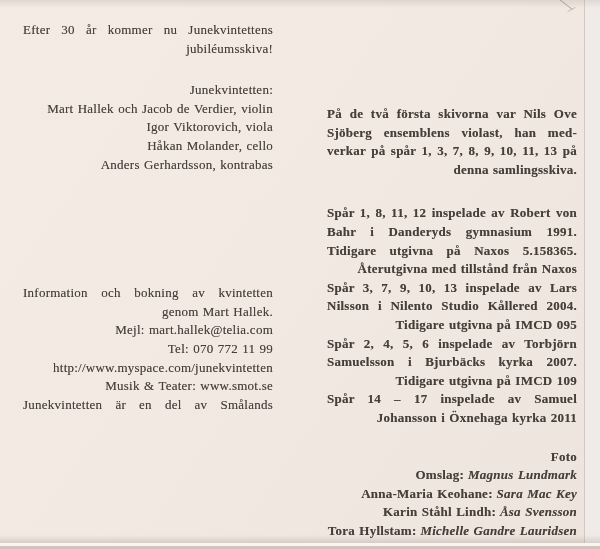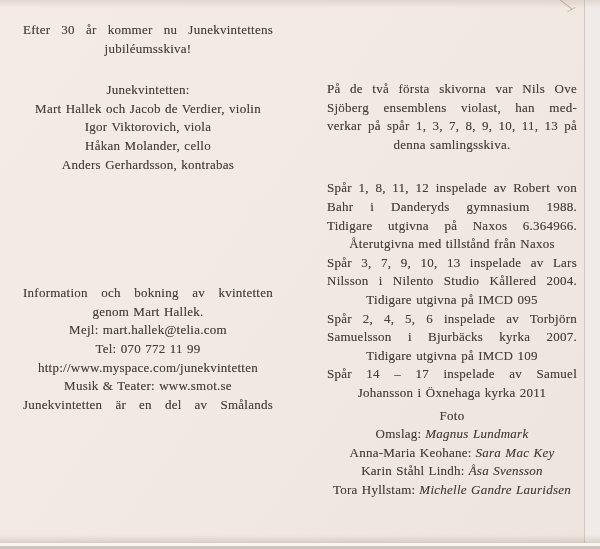--- a/index.html
+++ b/index.html
@@ -15,28 +15,28 @@
   .col {
     position: absolute;
     width: 250px;
     font-size: 13px;
     line-height: 18.6px;
     letter-spacing: 0.25px;
     word-spacing: 0.06em;
     text-shadow: 0 0 0.6px rgba(82, 70, 60, 0.5);
   }
   .col-left  { left: 23px;  top: 21px; }
-  .col-right { left: 327px; top: 80px; }
-  .ln { white-space: nowrap; text-align: center; }
+  .col-right { left: 327px; top: 105px; font-weight: bold; }
+  .ln { white-space: nowrap; text-align: right; }
   .j  { white-space: normal; text-align: justify; text-align-last: justify; }
   .block-description { margin-top: 18.6px; }
   .block-members     { margin-top: 23px; }
   .block-contact     { margin-top: 110px; }
   .block-recording   { margin-top: 25px; }
-  .block-credits     { margin-top: 4px; }
+  .block-credits     { margin-top: 20px; }
   .it { font-style: italic; }
   .credit-label { margin-right: 0.3em; }
   
   .scan-top {
     position: absolute; left: 0; top: 0; right: 0; height: 8px;
     background: linear-gradient(to bottom, rgba(165,145,130,0.22), rgba(165,145,130,0));
   }
   .scan-right {
     position: absolute; top: 0; bottom: 0; left: 584px; right: 0;
     background: #f0ebe8;
@@ -105,22 +105,22 @@
 
     <div class="block-violist">
       <div class="ln j">På de två första skivorna var Nils Ove</div>
       <div class="ln j">Sjöberg ensemblens violast, han med-</div>
       <div class="ln j">verkar på spår 1, 3, 7, 8, 9, 10, 11, 13 på</div>
       <div class="ln">denna samlingsskiva.</div>
     </div>
 
     <div class="block-recording">
       <div class="ln j">Spår 1, 8, 11, 12 inspelade av Robert von</div>
-      <div class="ln j">Bahr i Danderyds gymnasium 1988.</div>
-      <div class="ln j">Tidigare utgivna på Naxos 6.364966.</div>
+      <div class="ln j">Bahr i Danderyds gymnasium 1991.</div>
+      <div class="ln j">Tidigare utgivna på Naxos 5.158365.</div>
       <div class="ln">Återutgivna med tillstånd från Naxos</div>
       <div class="ln j">Spår 3, 7, 9, 10, 13 inspelade av Lars</div>
       <div class="ln j">Nilsson i Nilento Studio Kållered 2004.</div>
       <div class="ln">Tidigare utgivna på IMCD 095</div>
       <div class="ln j">Spår 2, 4, 5, 6 inspelade av Torbjörn</div>
       <div class="ln j">Samuelsson i Bjurbäcks kyrka 2007.</div>
       <div class="ln">Tidigare utgivna på IMCD 109</div>
       <div class="ln j">Spår 14 – 17 inspelade av Samuel</div>
       <div class="ln">Johansson i Öxnehaga kyrka 2011</div>
     </div>

